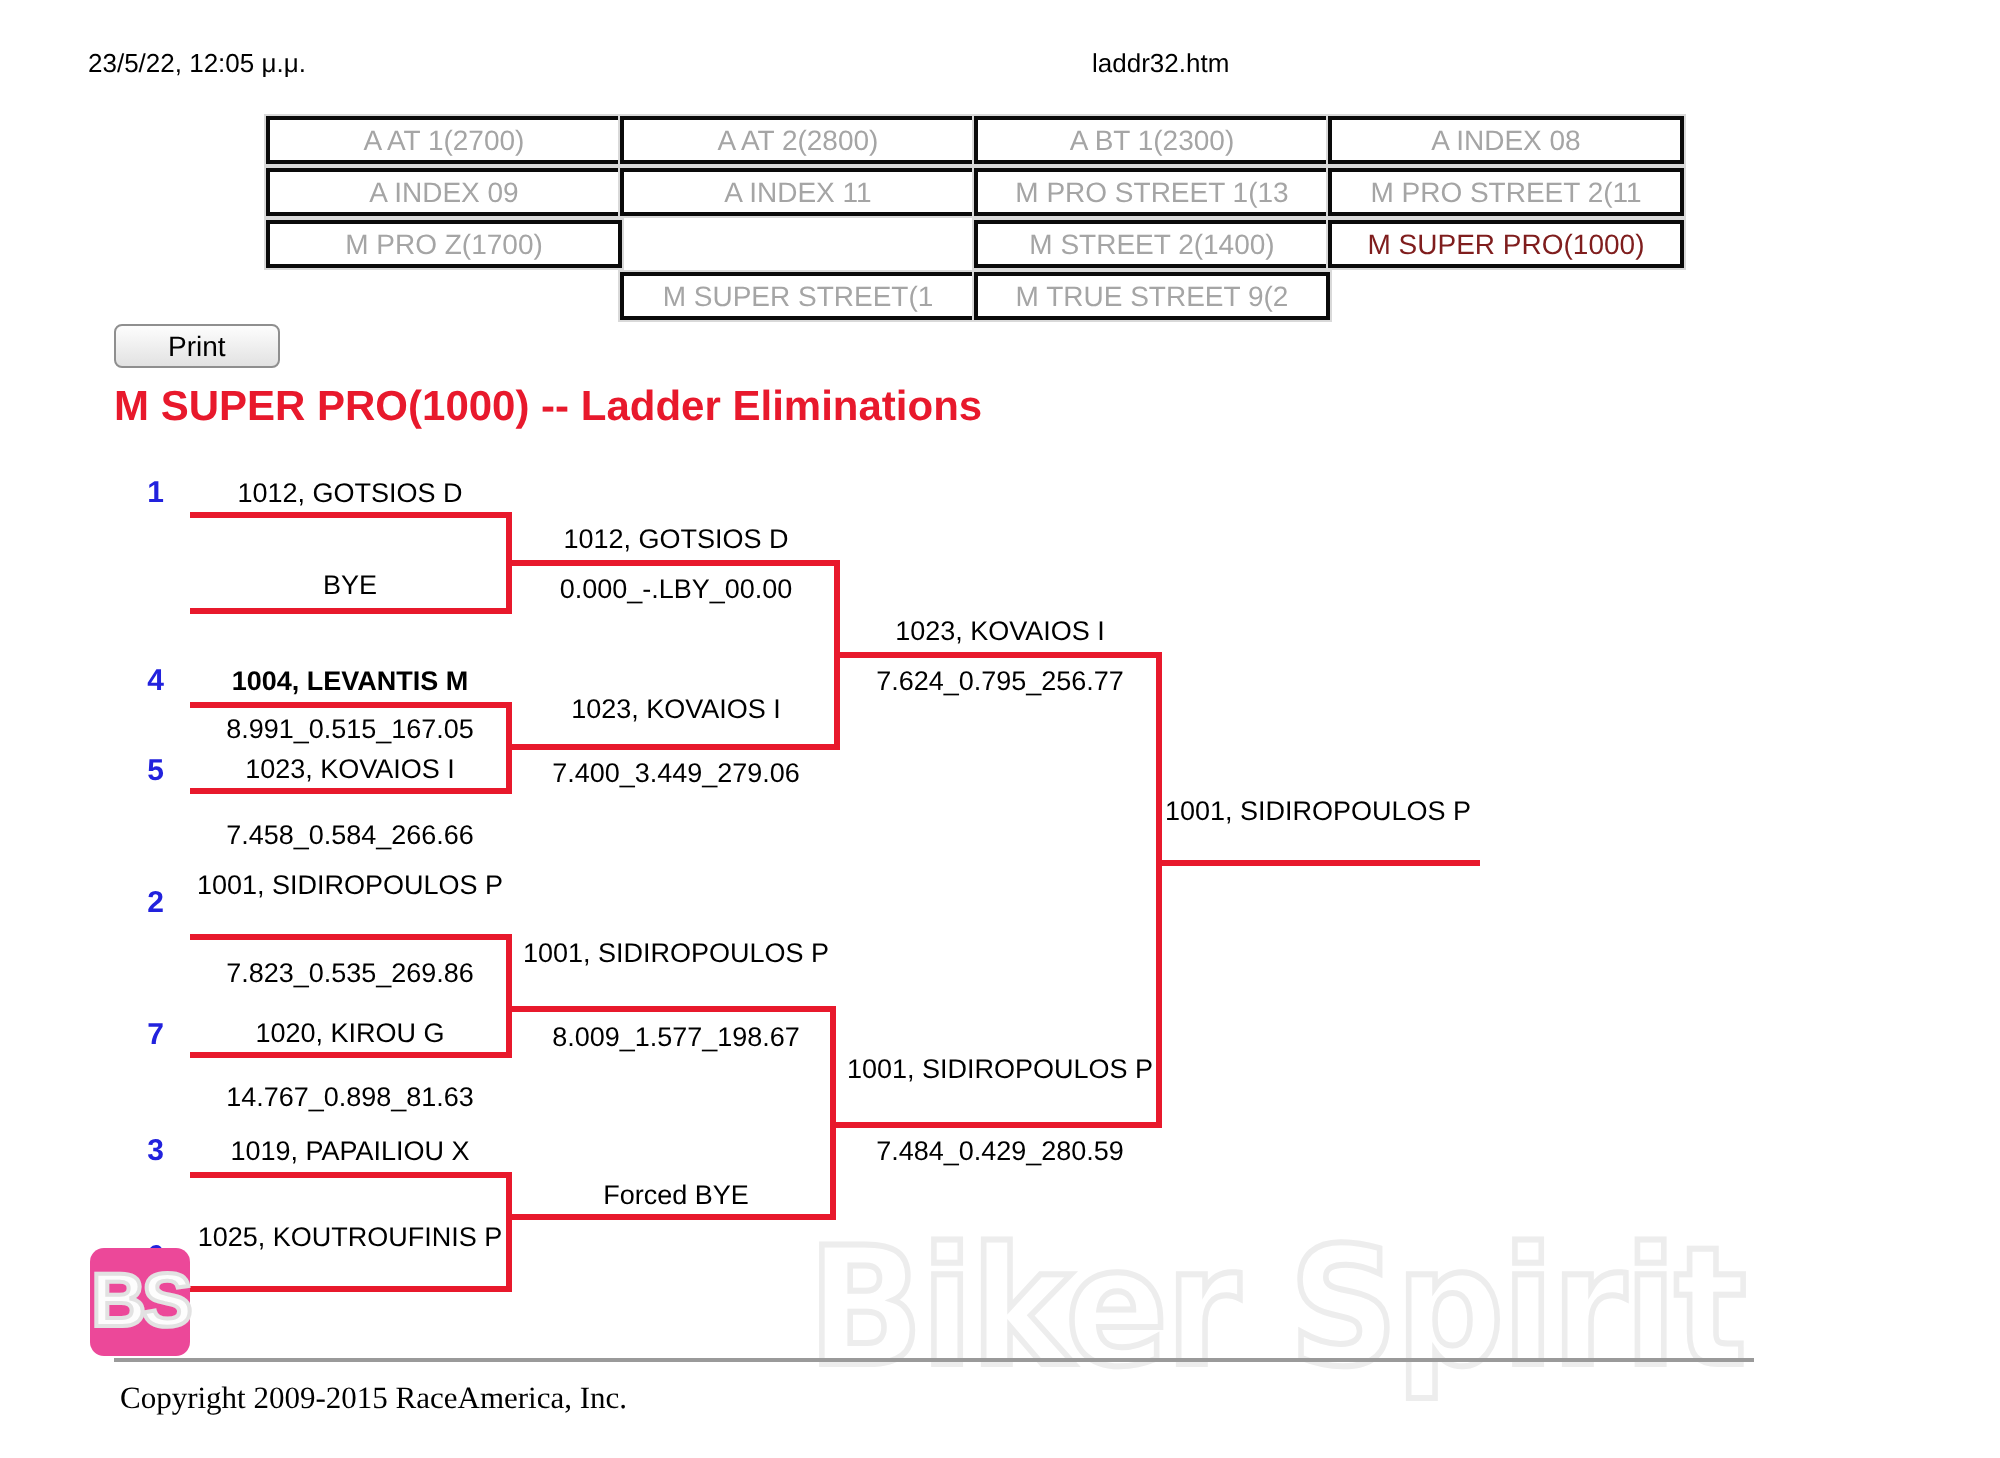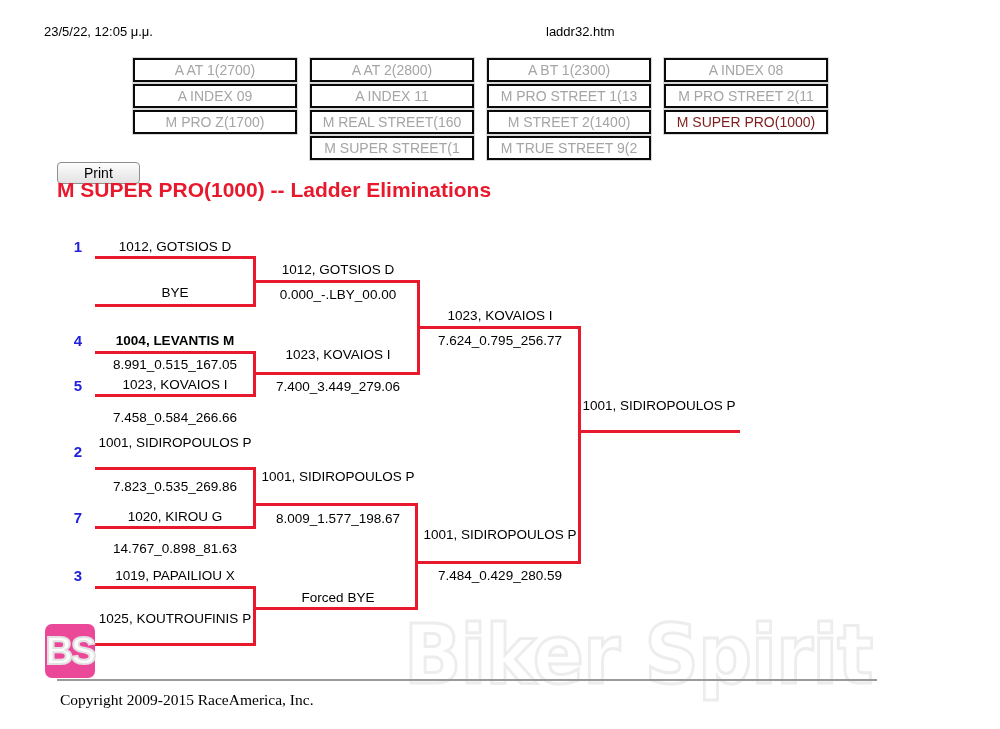--- a/index.html
+++ b/index.html
@@ -6,34 +6,34 @@
   #canvas{position:relative;width:1000px;height:729px;background:#ffffff;overflow:hidden;
           font-family:"Liberation Sans","DejaVu Sans",sans-serif;color:#000;}
   .abs{position:absolute;}
 
   
   .hdr{font-size:13px;color:#000;top:24px;}
   #hdr-date{left:44px;}
   #hdr-file{left:546px;}
 
   
-  .navbtn{position:absolute;width:164px;height:24px;border:2px solid #0a0a0a;background:#fff;
+  .navbtn{position:absolute;width:178px;height:24px;border:2px solid #0a0a0a;background:#fff;
           box-sizing:border-box;color:#a5a5a5;font-size:14px;line-height:20px;text-align:center;
           white-space:nowrap;overflow:hidden;box-shadow:0 0 0 1px #d9d9d9;cursor:pointer;}
   .navbtn.active{color:#7f1d1d;text-align:center;}
   .c0{left:133px;} .c1{left:310px;} .c2{left:487px;} .c3{left:664px;}
   .r0{top:58px;} .r1{top:84px;} .r2{top:110px;} .r3{top:136px;}
 
   
   #print-btn{position:absolute;left:57px;top:162px;padding:2px 26px;font-size:14px;
              background:linear-gradient(#fdfdfd,#e2e2e2);border:1px solid #8f8f8f;border-radius:4px;
              font-family:"Liberation Sans",sans-serif;cursor:pointer;color:#000;}
 
   
-  #heading{left:57px;top:178px;font-size:21px;font-weight:bold;color:#e8192c;white-space:nowrap;}
+  #heading{left:57px;top:192px;font-size:21px;font-weight:bold;color:#e8192c;white-space:nowrap;}
 
   
   .hl,.vl{position:absolute;background:#e8192c;}
   .hl{height:3px;} .vl{width:3px;}
   #l1a{left:95px;top:256px;width:160px;}
   #l1b{left:95px;top:304px;width:160px;}
   #v1{left:253px;top:256px;height:51px;}
   #m1x{left:253px;top:280px;width:167px;}
   #l2a{left:95px;top:351px;width:160px;}
   #l2b{left:95px;top:394px;width:160px;}
@@ -107,21 +107,20 @@
 
   <div class="navbtn r0 c0">A AT 1(2700)</div>
   <div class="navbtn r0 c1">A AT 2(2800)</div>
   <div class="navbtn r0 c2">A BT 1(2300)</div>
   <div class="navbtn r0 c3">A INDEX 08</div>
   <div class="navbtn r1 c0">A INDEX 09</div>
   <div class="navbtn r1 c1">A INDEX 11</div>
   <div class="navbtn r1 c2">M PRO STREET 1(13</div>
   <div class="navbtn r1 c3">M PRO STREET 2(11</div>
   <div class="navbtn r2 c0">M PRO Z(1700)</div>
-  <div class="navbtn r2 c1">M REAL STREET(160</div>
   <div class="navbtn r2 c2">M STREET 2(1400)</div>
   <div class="navbtn r2 c3 active">M SUPER PRO(1000)</div>
   <div class="navbtn r3 c1">M SUPER STREET(1</div>
   <div class="navbtn r3 c2">M TRUE STREET 9(2</div>
 
   <button id="print-btn">Print</button>
   <div class="abs" id="heading">M SUPER PRO(1000) -- Ladder Eliminations</div>
 
   <div class="hl" id="l1a"></div>
   <div class="hl" id="l1b"></div>

